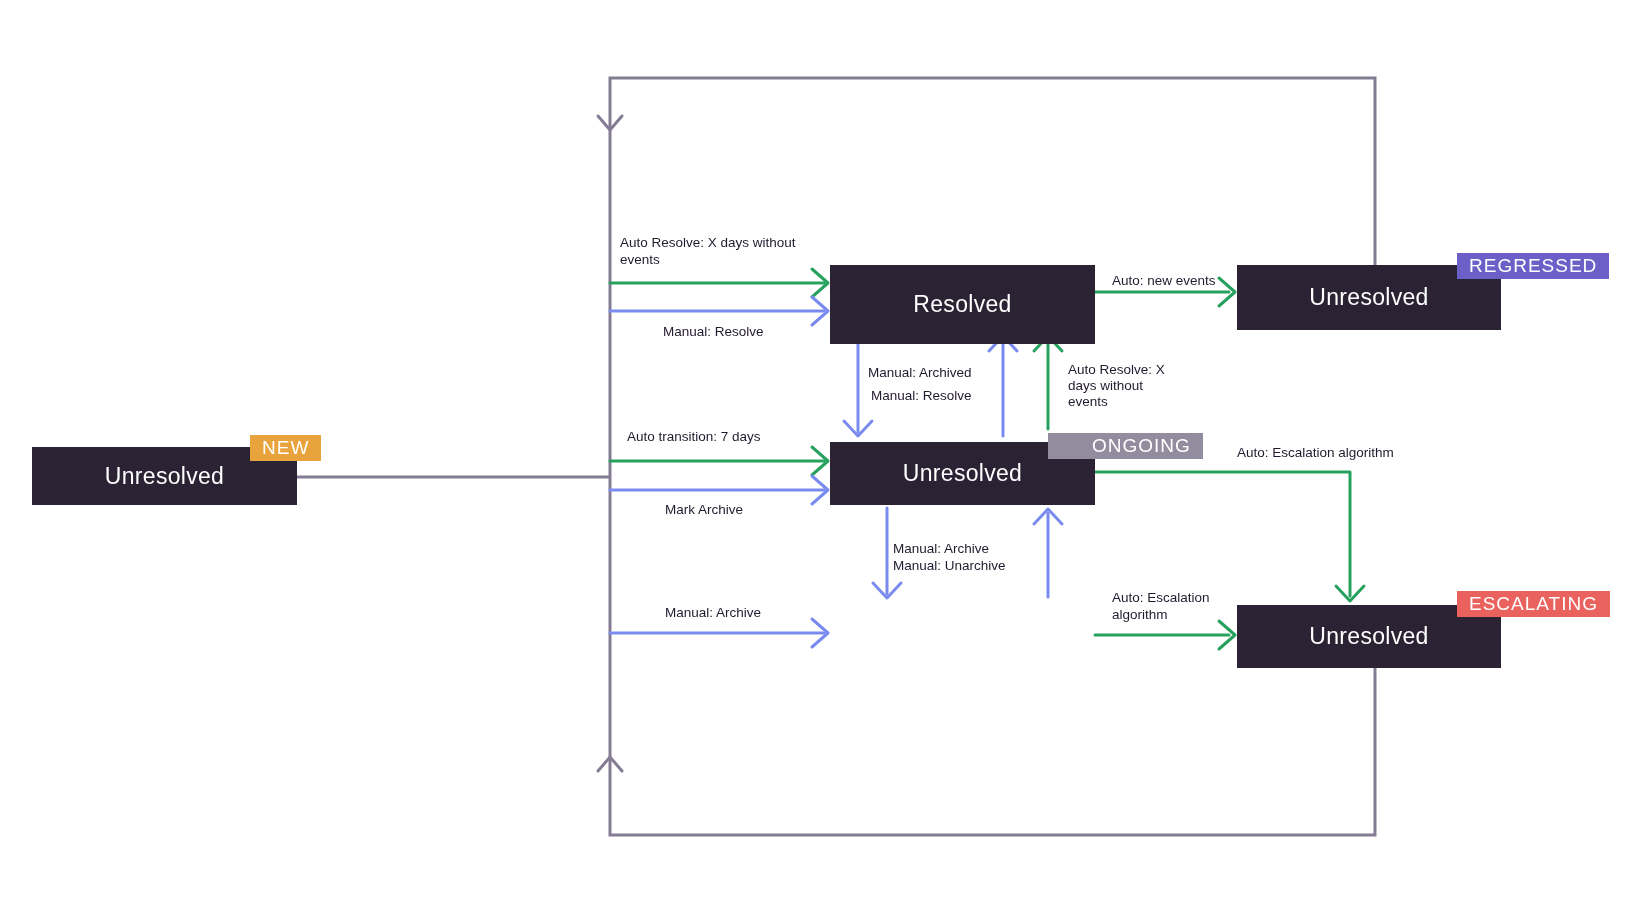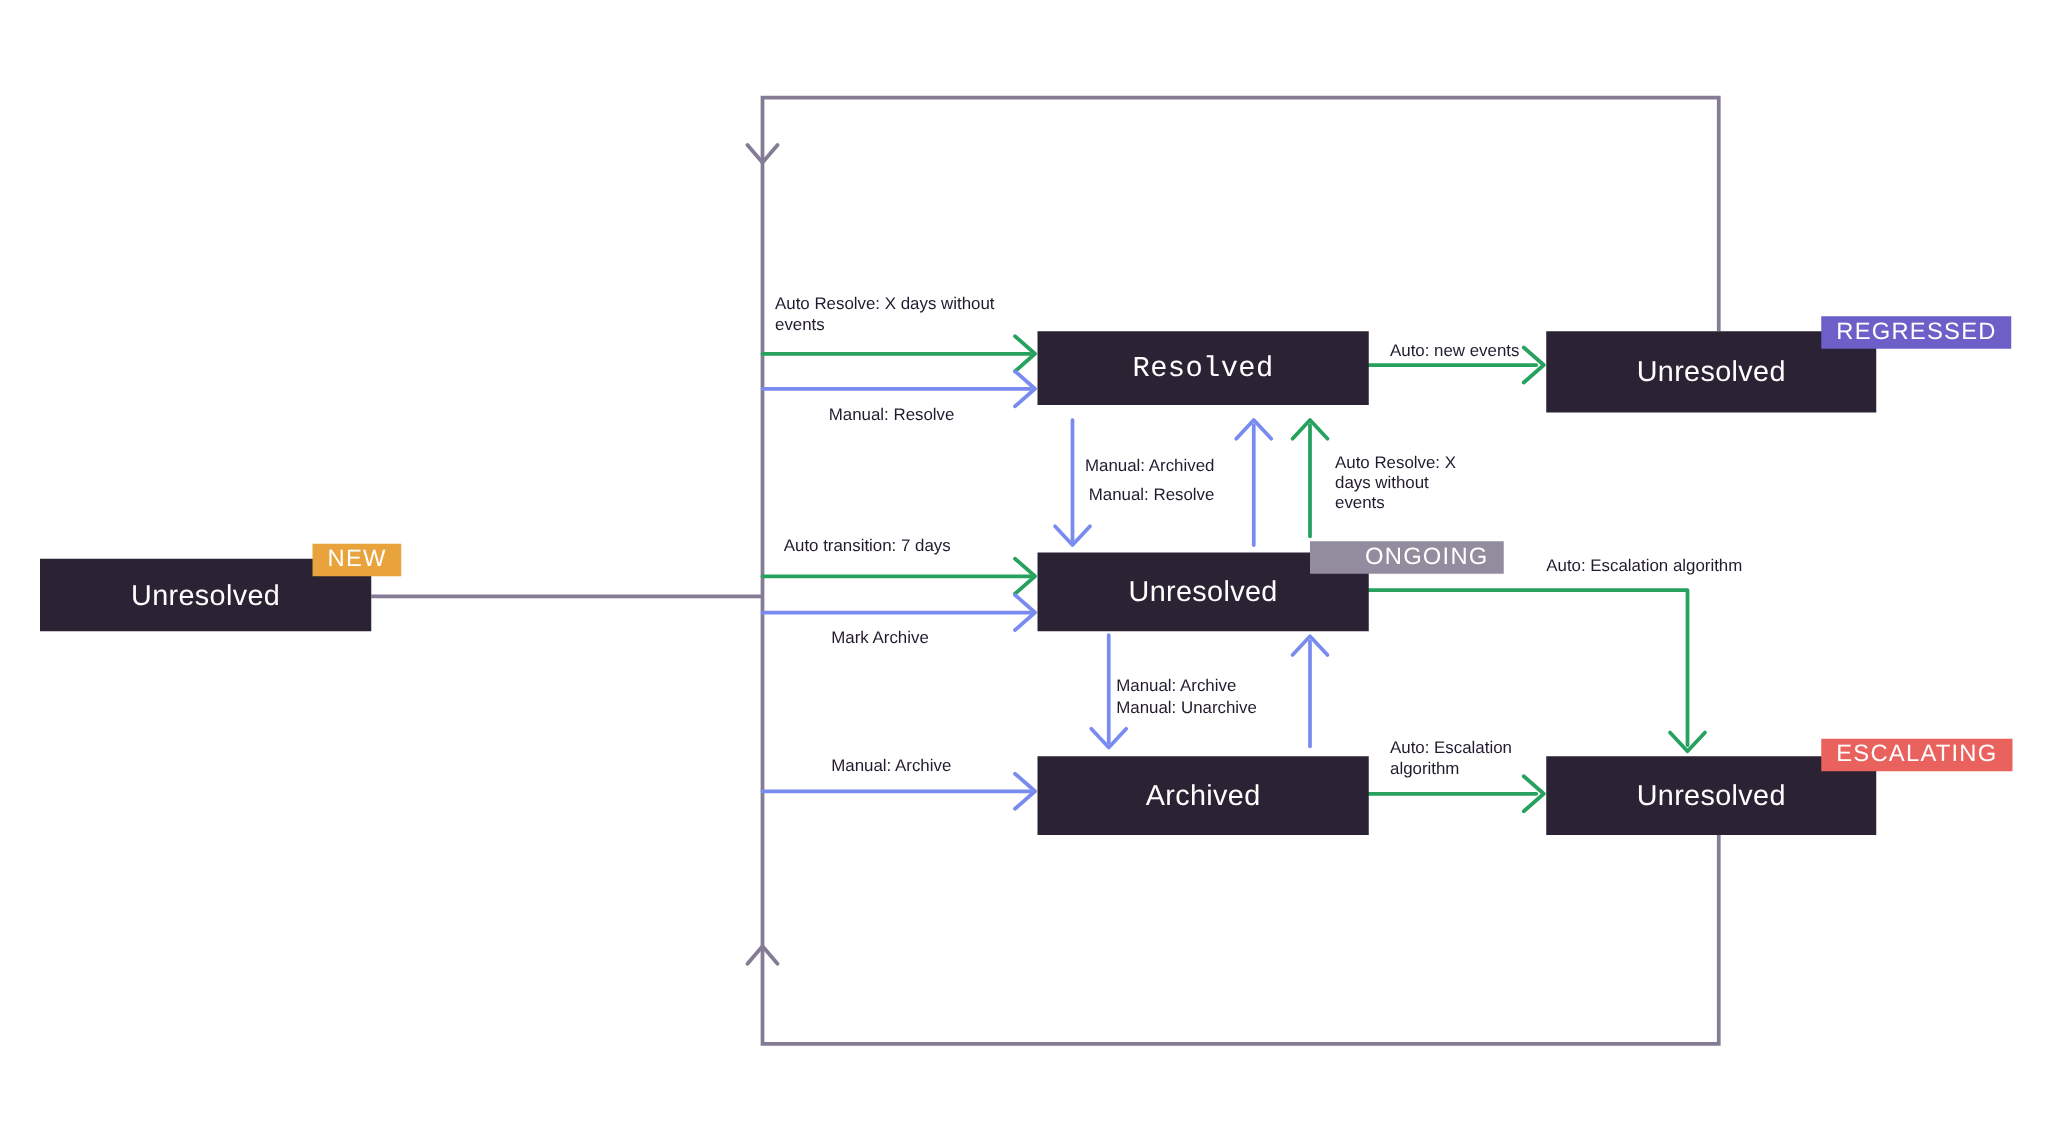--- a/index.html
+++ b/index.html
@@ -72,31 +72,28 @@
       <polyline points="873,583 887,598 901,583"></polyline>
       <line x1="1048" y1="597" x2="1048" y2="513"></line>
       <polyline points="1034,524 1048,509 1062,524"></polyline>
     </g>
   </svg>
 
   <div class="node" style="left:32px;top:447px;width:265px;height:58px;">
     <span>Unresolved</span>
   </div>
 
-  <div class="node" style="left:830px;top:265px;width:265px;height:59px;font-family:Liberation Mono, monospace;">
+  <div class="node" style="left:830px;top:265px;width:265px;height:79px;">
     <span>Resolved</span>
   </div>
 
   <div class="node" style="left:830px;top:442px;width:265px;height:63px;">
     <span>Unresolved</span>
   </div>
 
-  <div class="node" style="left:830px;top:605px;width:265px;height:63px;">
-    <span>Archived</span>
-  </div>
 
   <div class="node" style="left:1237px;top:265px;width:264px;height:65px;">
     <span>Unresolved</span>
   </div>
 
   <div class="node" style="left:1237px;top:605px;width:264px;height:63px;">
     <span>Unresolved</span>
   </div>
 
   <div class="badge badge-new" style="left:250px;top:435px;">NEW</div>

